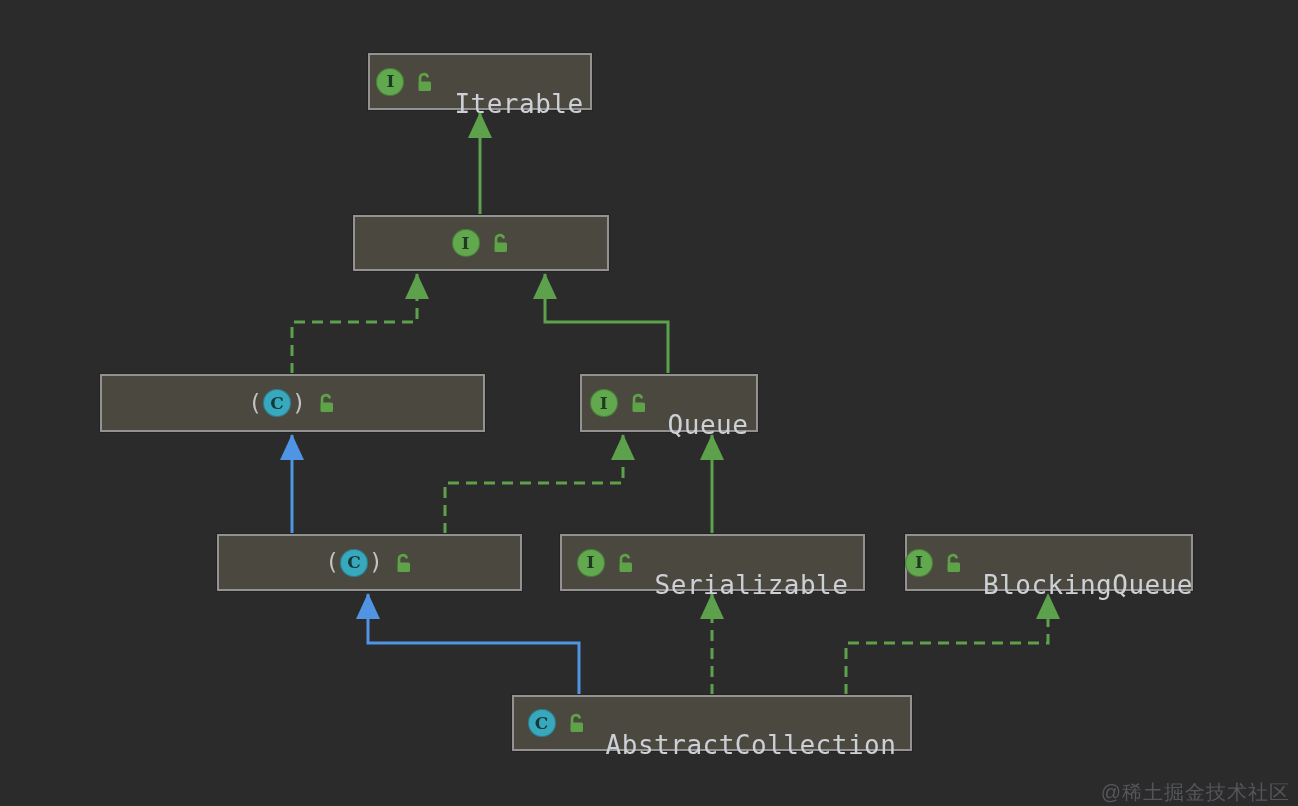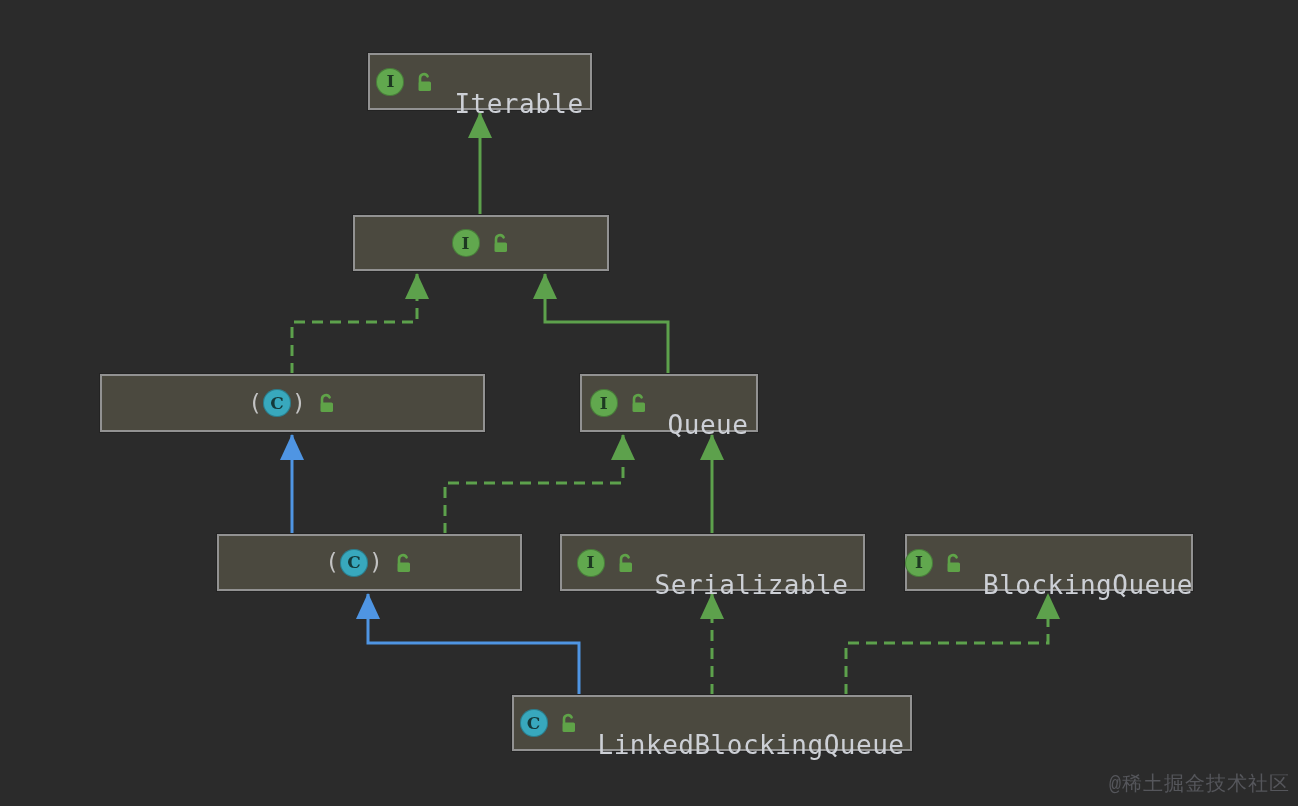--- a/index.html
+++ b/index.html
@@ -30,23 +30,23 @@
     box-shadow:inset 0 0 0 1px rgba(0,0,0,.25);
   }
   .paren{
     color:#c3c3c3;font-size:23px;line-height:1;
     font-family:"DejaVu Sans Mono",monospace;
   }
   .paren.l{margin-right:1px;} .paren.r{margin-left:1px;}
   .lock{margin-left:9px;display:flex;align-items:center;}
   .label{margin-left:19px;letter-spacing:.5px;margin-top:44px;}
   .watermark{
-    position:absolute;right:8px;bottom:9px;
+    position:absolute;right:8px;bottom:0;
     font-size:20px;letter-spacing:1px;
-    font-family:Liberation Mono, monospace;
+    font-family:Liberation Sans, sans-serif;
   }
 </style>
 </head>
 <body style="background: rgb(43, 43, 43);">
 
 <div class="canvas">
   <svg id="edges" xmlns="http://www.w3.org/2000/svg">
       <defs>
         <marker id="arrow-green" markerUnits="userSpaceOnUse" markerWidth="28" markerHeight="26" refX="25" refY="12" orient="auto">
           <path d="M0 0 L26 12 L0 24 Z" fill="#5da14c"></path>
@@ -154,17 +154,17 @@
       <div class="node" style="left: 512px; top: 695px; width: 400px; height: 56px; background: rgb(75, 73, 63); border-color: rgb(146, 146, 146); color: rgb(205, 208, 214);">
         <span class="icon">
           <span class="badge" style="background:#38a8bd">C</span>
         </span>
         <span class="lock">
           <svg width="22" height="22" viewBox="0 0 22 22">
             <path d="M7 11 V7.2 A4 4 0 0 1 14.6 5.4" fill="none" stroke="#5fa348" stroke-width="2.6" stroke-linecap="round"></path>
             <rect x="5.5" y="10.5" width="12.5" height="9.5" rx="1.6" fill="#5fa348"></rect>
           </svg>
         </span>
-        <span class="label">LinkedBlockingQueue</span>
+        <span class="label">AbstractCollection</span>
       </div>
     </div>
   <div class="watermark" style="color: rgb(85, 86, 91);">@稀土掘金技术社区</div>
 </div>
 
 </body></html>

